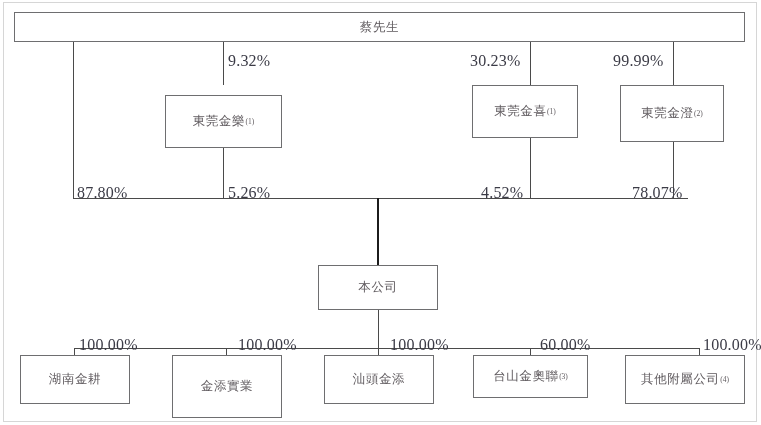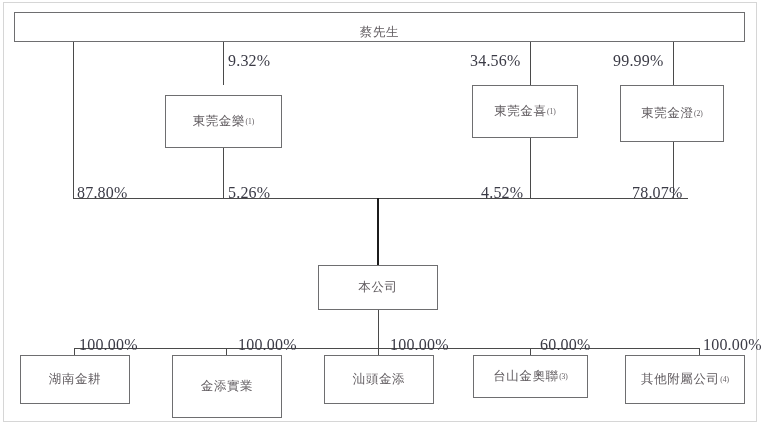--- a/index.html
+++ b/index.html
@@ -97,21 +97,21 @@
       <line x1="74" y1="348.5" x2="700" y2="348.5"></line>
 
       <line x1="74.5" y1="348" x2="74.5" y2="355"></line>
       <line x1="226.5" y1="348" x2="226.5" y2="355"></line>
       <line x1="378.5" y1="348" x2="378.5" y2="355"></line>
       <line x1="530.5" y1="348" x2="530.5" y2="355"></line>
       <line x1="699.5" y1="348" x2="699.5" y2="355"></line>
     </g>
   </svg>
 
-  <div class="node" style="left:14px; top:12px; width:731px; height:30px;align-items:flex-end;">
+  <div class="node" style="left:14px; top:12px; width:731px; height:30px;">
     <span>蔡先生</span>
   </div>
 
   <div class="node" style="left:165px; top:95px; width:117px; height:53px;">
     <span>東莞金樂</span>
       <span class="sup">(1)</span>
   </div>
 
   <div class="node" style="left:472px; top:85px; width:106px; height:53px;">
     <span>東莞金喜</span>
@@ -143,21 +143,21 @@
     <span>台山金奧聯</span>
       <span class="sup">(3)</span>
   </div>
 
   <div class="node" style="left:625px; top:355px; width:120px; height:49px;">
     <span>其他附屬公司</span>
       <span class="sup">(4)</span>
   </div>
 
   <div class="pct" style="left:228px; top:52px;">9.32%</div>
-  <div class="pct" style="left:470px; top:52px;">34.56%</div>
+  <div class="pct" style="left:470px; top:52px;">30.23%</div>
   <div class="pct" style="left:613px; top:52px;">99.99%</div>
 
   <div class="pct" style="left:77px; top:184px;">87.80%</div>
   <div class="pct" style="left:228px; top:184px;">5.26%</div>
   <div class="pct" style="left:481px; top:184px;">4.52%</div>
   <div class="pct" style="left:632px; top:184px;">78.07%</div>
 
   <div class="pct" style="left:79px; top:336px;">100.00%</div>
   <div class="pct" style="left:238px; top:336px;">100.00%</div>
   <div class="pct" style="left:390px; top:336px;">100.00%</div>

